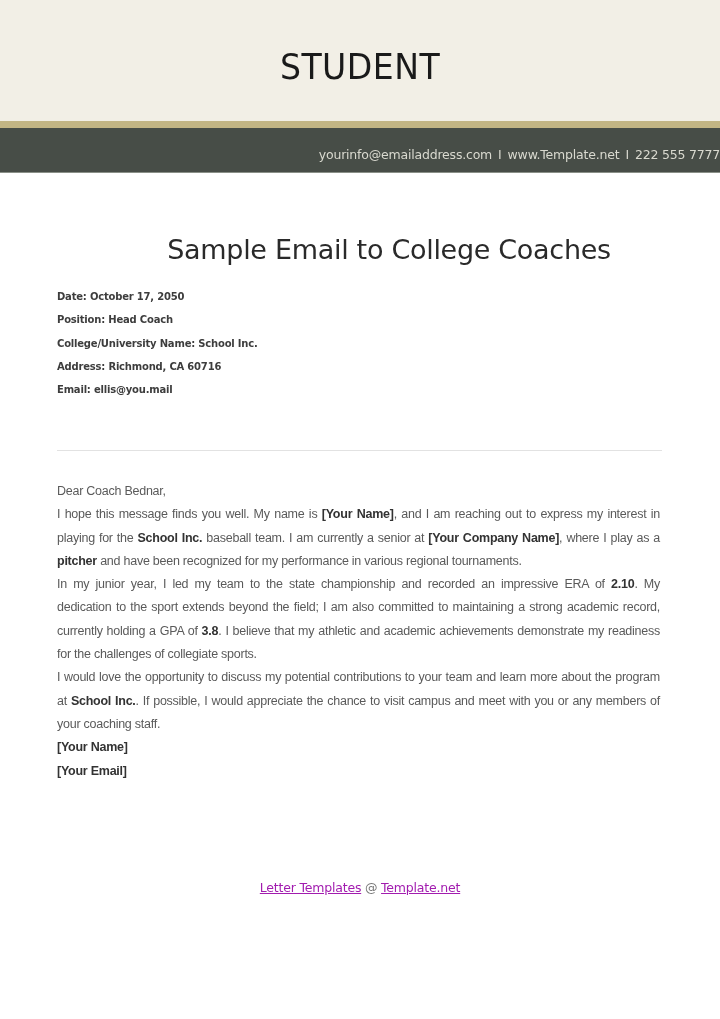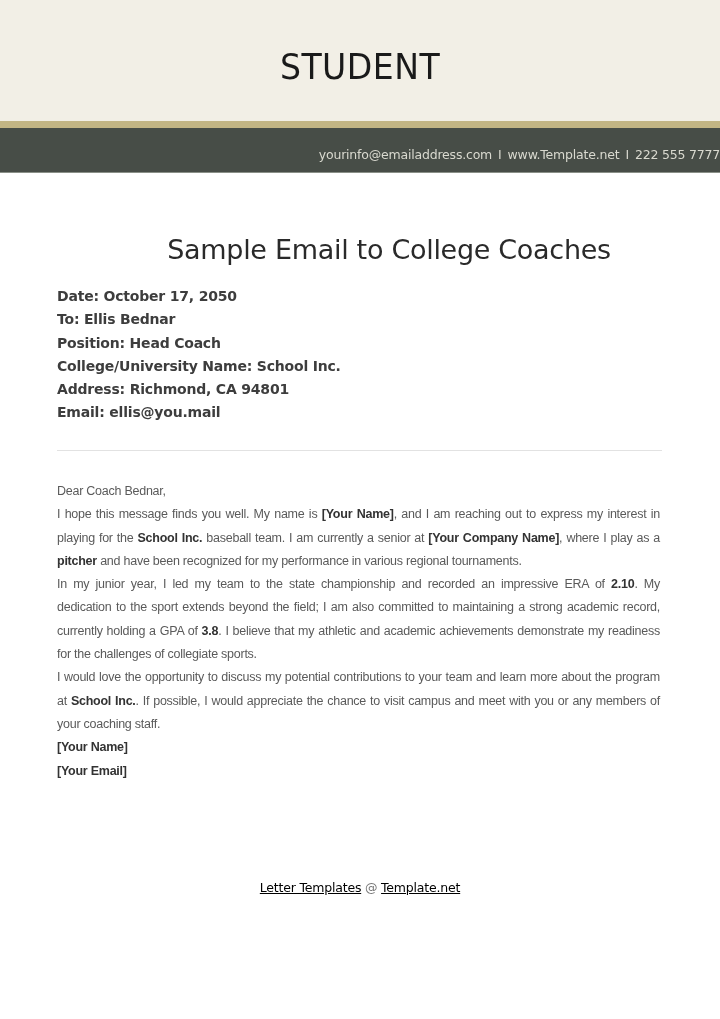--- a/index.html
+++ b/index.html
@@ -32,62 +32,61 @@
 
     .doc-title {
       position: absolute; left: 0; top: 234px; width: 720px; text-align: center;
       font-family: "DejaVu Sans", sans-serif; font-size: 27px; color: #2a2a2a; font-weight: 500;
       letter-spacing: -0.3px;
       margin-left: 29px;
     }
 
     .meta {
       position: absolute; left: 57px; top: 285px; width: 606px;
-      font-family: "DejaVu Sans", sans-serif; font-size: 14px; font-weight: bold; color: #3d3d3d;
+      font-family: "DejaVu Sans", sans-serif; font-size: 10px; font-weight: bold; color: #3d3d3d;
       line-height: 23.3px; letter-spacing: -0.2px;
     }
 
     .divider {
       position: absolute; left: 57px; top: 450px; width: 605px; height: 1px; background: #e2e2e2;
     }
 
     .body-text {
       position: absolute; left: 57px; top: 480px; width: 603px;
       font-family: Liberation Sans, sans-serif; font-size: 12.5px; color: #5a5a5a;
       line-height: 23.3px; text-align: justify; letter-spacing: -0.25px;
     }
     .body-text p { margin: 0; }
     .body-text b { color: #333333; font-weight: bold; }
     .signoff b { color: #333333; }
 
     .footer-link {
       position: absolute; left: 0; top: 880px; width: 720px; text-align: center;
       font-family: "DejaVu Sans", sans-serif; font-size: 12.5px; color: #777777; letter-spacing: -0.2px;
     }
-    .footer-link a { color: #000000; text-decoration: underline; }
+    .footer-link a { color: #a21caf; text-decoration: underline; }
   </style>
 </head>
 <body>
 
 <div class="header-top"></div>
 <div class="brand">STUDENT</div>
 <div class="gold-band"></div>
 <div class="contact-band"></div>
 <div class="contact-line">
   <span>yourinfo@emailaddress.com</span><span class="sep">I</span><span>www.Template.net</span><span class="sep">I</span><span>222 555 7777</span>
 </div>
 
 <h1 class="doc-title">Sample Email to College Coaches</h1>
 
 <div class="meta">
   <div><span>Date:</span> <span>October 17, 2050</span></div>
-  <div><span>To:</span> <span>Ellis Bednar</span></div>
   <div><span>Position:</span> <span>Head Coach</span></div>
   <div><span>College/University Name:</span> <span>School Inc.</span></div>
-  <div><span>Address:</span> <span>Richmond, CA 94801</span></div>
+  <div><span>Address:</span> <span>Richmond, CA 60716</span></div>
   <div><span>Email:</span> <span>ellis@you.mail</span></div>
 </div>
 
 <div class="divider"></div>
 
 <div class="body-text">
   <p>Dear Coach Bednar,</p>
   <p><span>I hope this message finds you well. My name is </span><b>[Your Name]</b><span>, and I am reaching out to express my interest in playing for the </span><b>School Inc.</b><span> baseball team. I am currently a senior at </span><b>[Your Company Name]</b><span>, where I play as a </span><b>pitcher</b><span> and have been recognized for my performance in various regional tournaments.</span></p>
   <p><span>In my junior year, I led my team to the state championship and recorded an impressive ERA of </span><b>2.10</b><span>. My dedication to the sport extends beyond the field; I am also committed to maintaining a strong academic record, currently holding a GPA of </span><b>3.8</b><span>. I believe that my athletic and academic achievements demonstrate my readiness for the challenges of collegiate sports.</span></p>
   <p><span>I would love the opportunity to discuss my potential contributions to your team and learn more about the program at </span><b>School Inc.</b><span>. If possible, I would appreciate the chance to visit campus and meet with you or any members of your coaching staff.</span></p>

